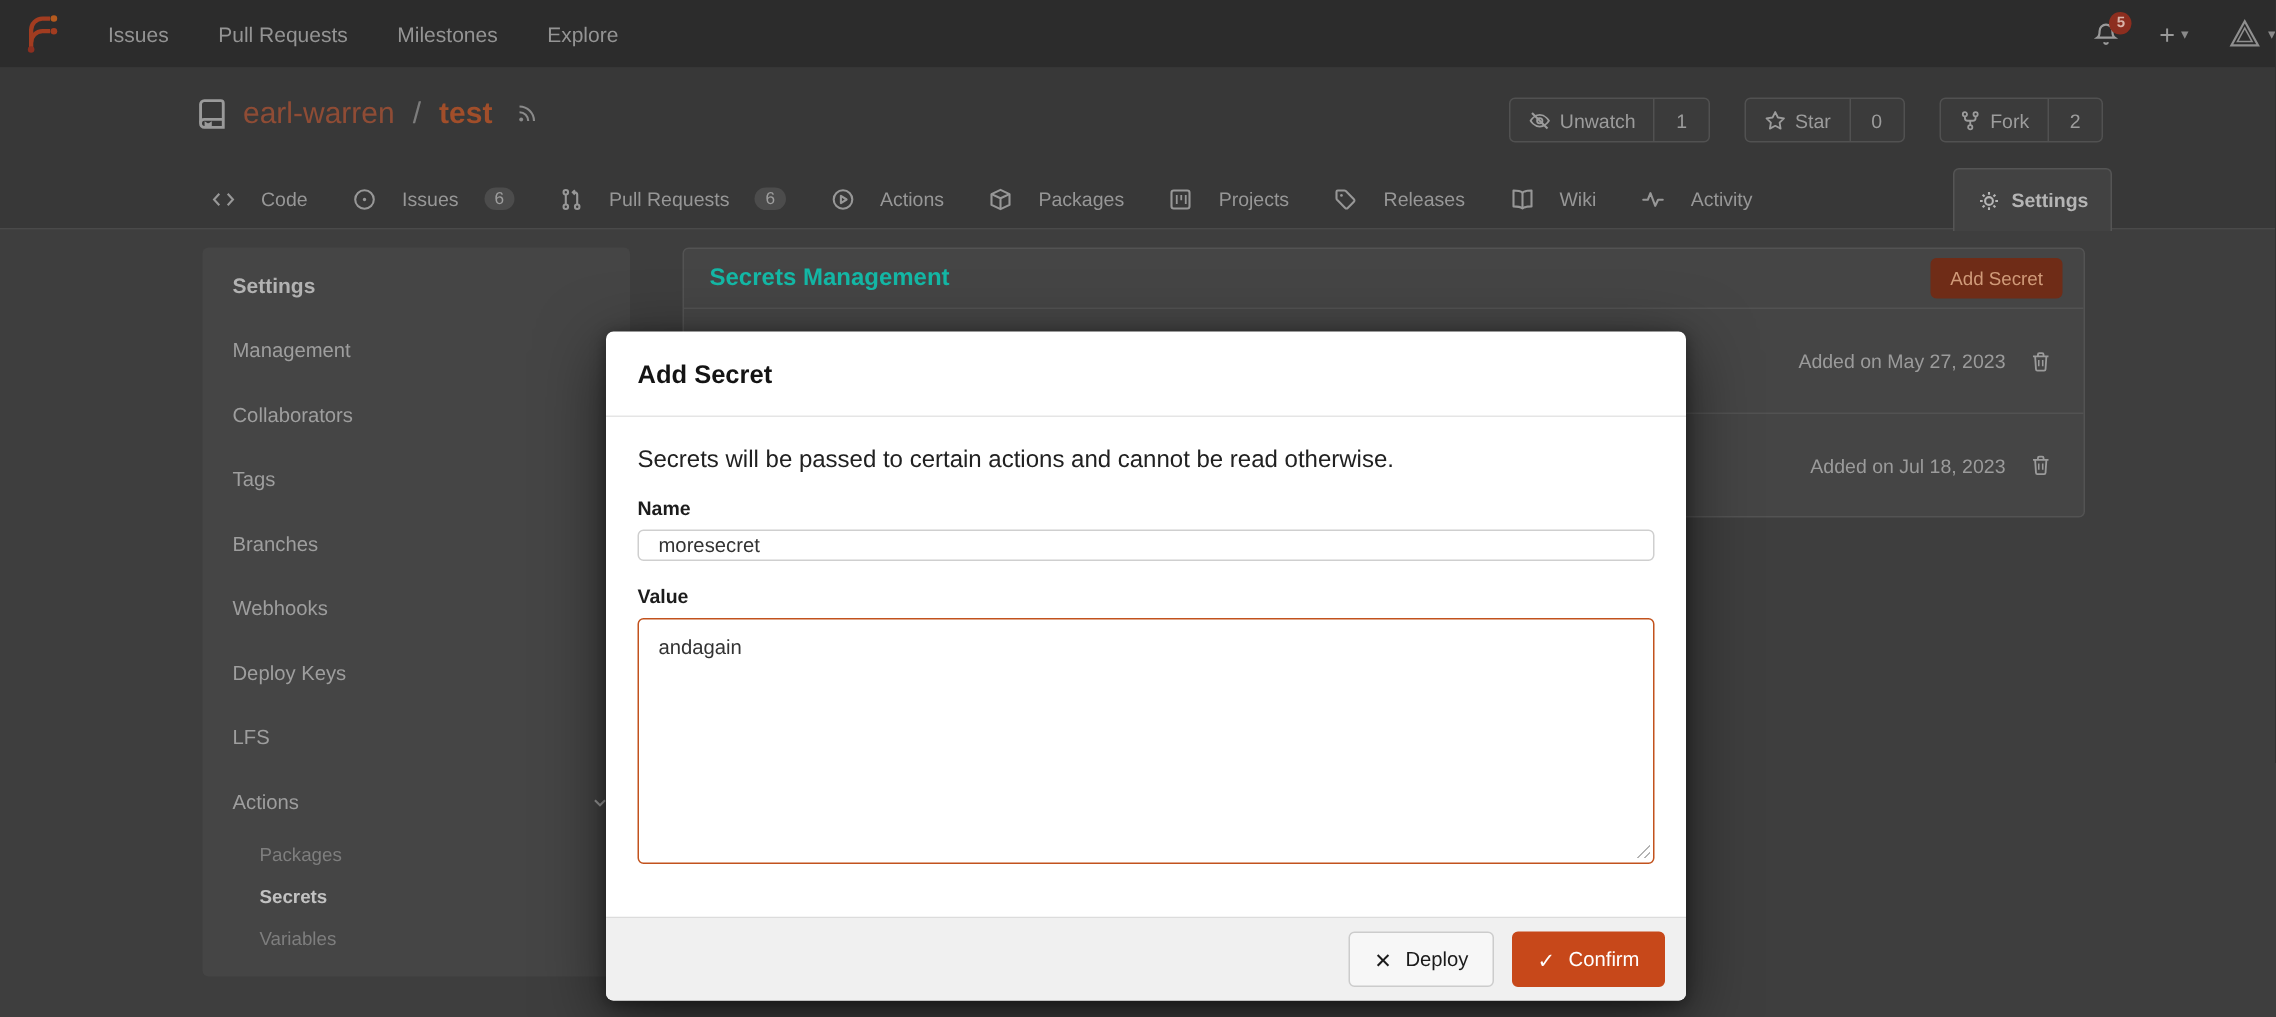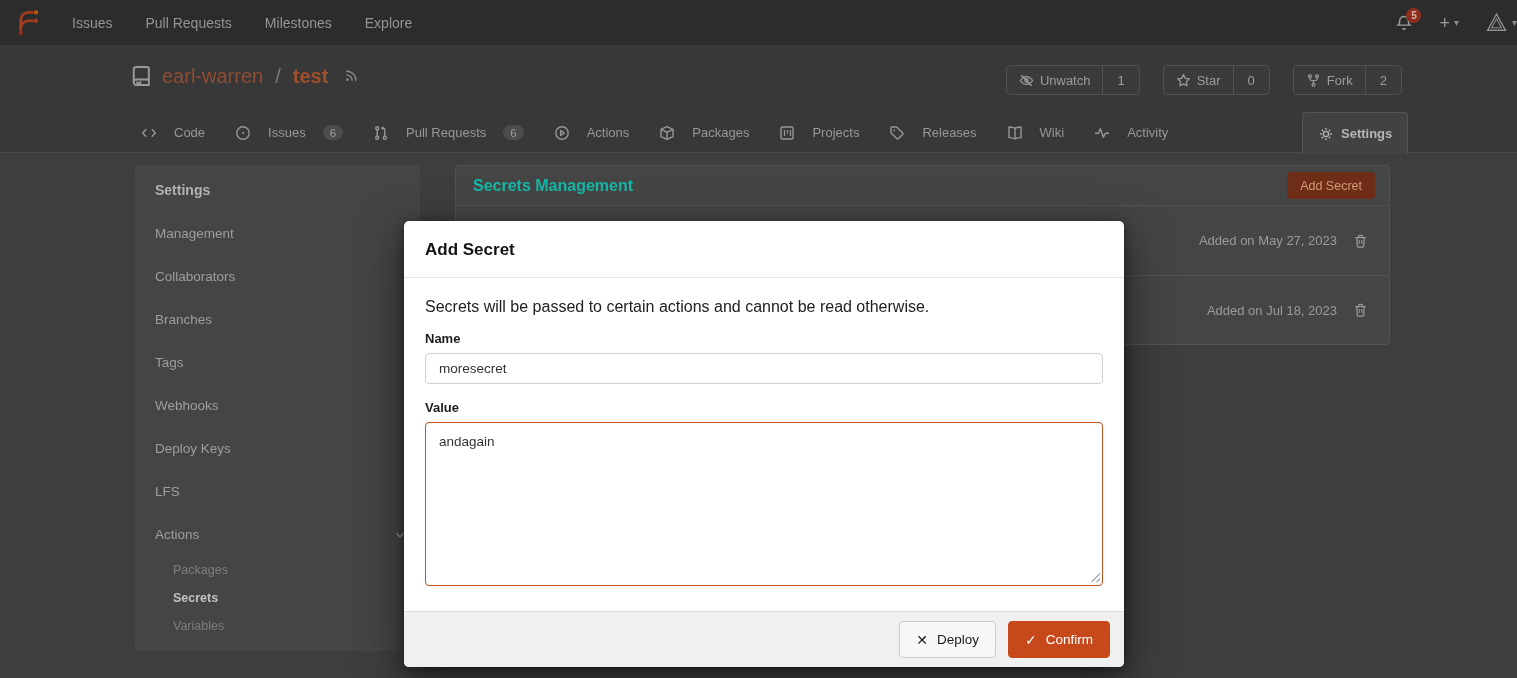--- a/index.html
+++ b/index.html
@@ -55,21 +55,21 @@
   .srow + .srow{border-top:1px solid #525252;}
   .srow .added{font-size:13px;color:#9b9b9b;}
   .srow .trash{color:#9b9b9b;cursor:pointer;display:flex;}
 
   
   .modal{position:absolute;left:404px;top:221px;width:720px;height:446px;background:#ffffff;border-radius:5px;box-shadow:0 12px 45px rgba(0,0,0,0.55), 0 2px 10px rgba(0,0,0,0.4);z-index:10;}
   .modal-title{font-size:17px;font-weight:700;color:#141414;padding:19px 21px 17px;border-bottom:1px solid #e5e5e5;}
   .modal-body{padding:20px 21px 0;}
   .modal-desc{font-size:16px;color:#212121;margin-bottom:15px;}
   .field-label{font-size:13px;font-weight:700;color:#1c1c1c;margin-bottom:7px;}
-  .name-input{width:678px;height:31px;border:1px solid #cfcfcf;border-radius:4px;padding:0 13px;font-size:13.5px;color:#333;outline:none;background:#fff;margin-bottom:16px;}
+  .name-input{width:678px;height:21px;border:1px solid #cfcfcf;border-radius:4px;padding:0 13px;font-size:13.5px;color:#333;outline:none;background:#fff;margin-bottom:16px;}
   .value-wrap{position:relative;width:678px;height:164px;}
   .value-ta{width:678px;height:164px;border:1.5px solid #c2521d;border-radius:4px;padding:10px 13px;font-size:13.5px;color:#333;outline:none;resize:none;background:#fff;line-height:1.4;}
   .grip{position:absolute;right:3px;bottom:4px;width:11px;height:11px;clip-path:polygon(100% 0,100% 100%,0 100%);background:repeating-linear-gradient(-45deg,transparent 0 2px,#b3b3b3 2px 3.2px);}
   .modal-foot{position:absolute;left:0;bottom:0;width:100%;height:56px;background:#f0f0f0;border-top:1px solid #dcdcdc;border-radius:0 0 5px 5px;display:flex;align-items:center;justify-content:flex-end;gap:12px;padding-right:14px;}
   .btn{height:37px;border-radius:4px;font-size:13.5px;display:flex;align-items:center;gap:9px;padding:0 16px;cursor:pointer;}
   .btn-cancel{background:#f7f7f7;border:1px solid #cccccc;color:#1b1b1b;}
   .btn-confirm{background:#c7481a;border:1px solid #c7481a;color:#ffffff;}
   .glyph{font-size:14px;line-height:1;}
 
   svg{display:block;}
@@ -277,22 +277,22 @@
         <path d="M12.2 8H14M10.97 10.97l1.27 1.27M8 12.2V14M5.03 10.97l-1.27 1.27M3.8 8H2M5.03 5.03 3.76 3.76M8 3.8V2M10.97 5.03l1.27-1.27"></path>
       </svg>
     </span>
     <span>Settings</span>
   </div>
 
   <div class="sidebar">
     <div class="sb-title">Settings</div>
     <div class="sb-item">Management</div>
     <div class="sb-item">Collaborators</div>
+    <div class="sb-item">Tags</div>
     <div class="sb-item">Branches</div>
-    <div class="sb-item">Tags</div>
     <div class="sb-item">Webhooks</div>
     <div class="sb-item">Deploy Keys</div>
     <div class="sb-item">LFS</div>
     <div class="sb-item">
       <span>Actions</span>
       <span class="chev">
         <svg width="12" height="12" viewBox="0 0 16 16" fill="none" stroke="currentColor" stroke-width="1.8">
             <path d="M3.5 6 8 10.5 12.5 6"></path>
           </svg>
       </span>

